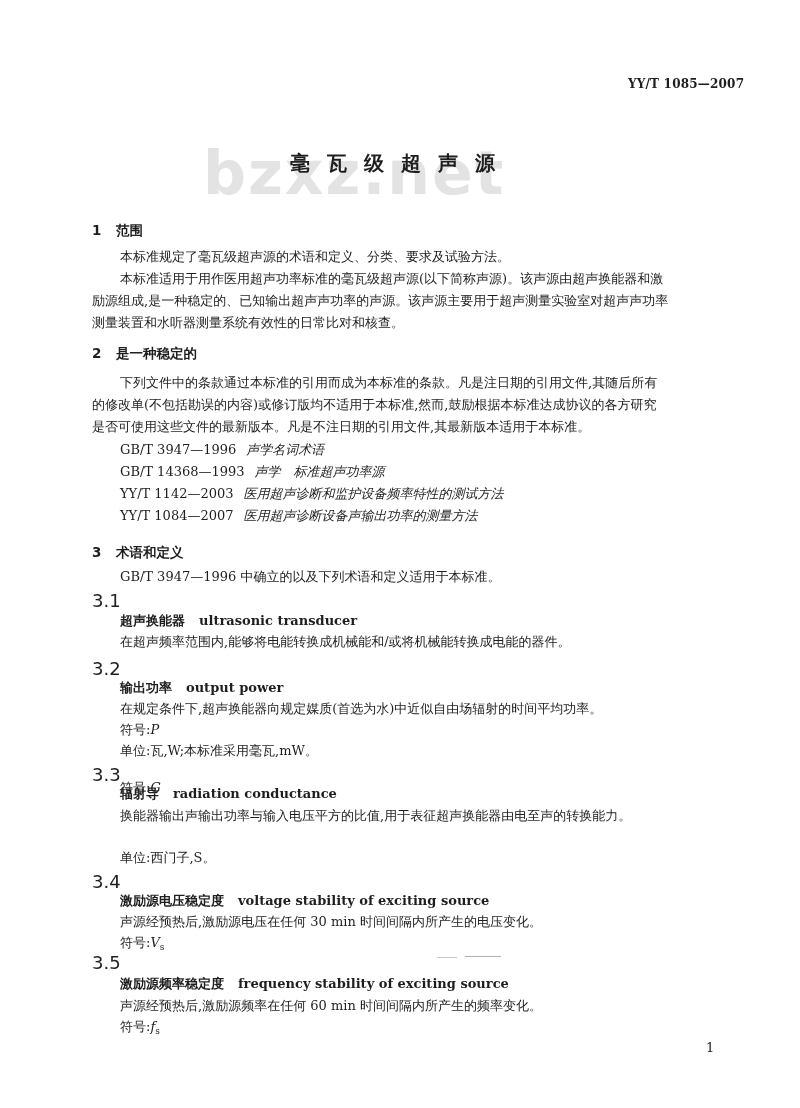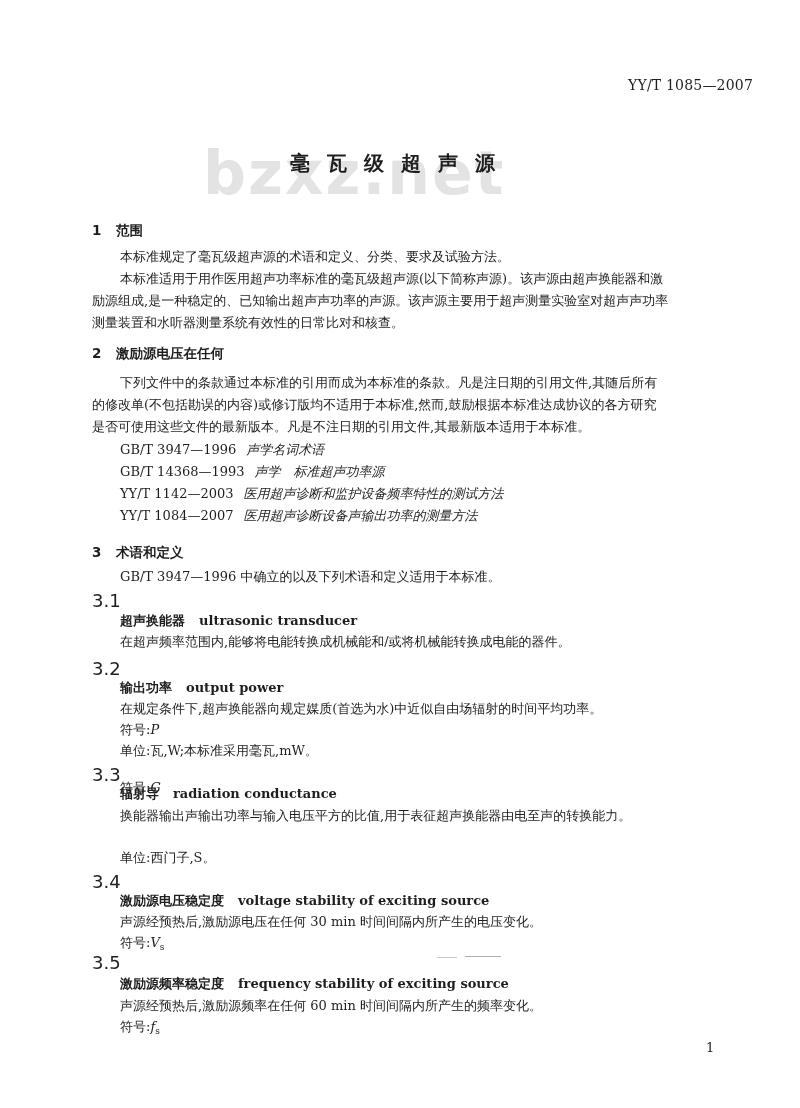--- a/index.html
+++ b/index.html
@@ -2,21 +2,21 @@
 <html><head>
 <meta charset="utf-8">
 <style>
   html, body { margin: 0; padding: 0; }
   body {
     width: 800px; height: 1108px; background: #ffffff; position: relative;
     overflow: hidden; color: #1e1e1e;
     font-family: "DejaVu Serif", "Liberation Serif", serif;
   }
   .abs { position: absolute; white-space: nowrap; }
-  .std-code { left: 628px; top: 77px; font-size: 14px; font-weight: normal; letter-spacing: 0.2px; }
+  .std-code { left: 628px; top: 77px; font-size: 12px; font-weight: bold; letter-spacing: 0.2px; }
   .watermark {
     left: 203px; top: 128px; font-family: "DejaVu Sans", "Liberation Sans", sans-serif;
     font-size: 60px; font-weight: bold; color: #e3e3e3; letter-spacing: 2px; line-height: 90px;
   }
   .title { left: 290px; top: 150px; font-size: 20px; font-weight: bold; letter-spacing: 17px;
     font-family: "DejaVu Sans", "Liberation Sans", sans-serif; }
   .h { font-size: 13.5px; font-weight: bold; font-family: "DejaVu Sans", "Liberation Sans", sans-serif; }
   .h .num { display: inline-block; width: 24px; }
   .p { font-size: 13px; line-height: 20px; }
   .indent { left: 120px; }
@@ -42,21 +42,21 @@
 
 <div class="abs h" style="left:92px; top:222px;">
   <span class="num">1</span><span>范围</span>
 </div>
 <div class="abs p indent" style="top:247px;">本标准规定了毫瓦级超声源的术语和定义、分类、要求及试验方法。</div>
 <div class="abs p indent" style="top:269px;">本标准适用于用作医用超声功率标准的毫瓦级超声源(以下简称声源)。该声源由超声换能器和激</div>
 <div class="abs p body-left" style="top:291px;">励源组成,是一种稳定的、已知输出超声声功率的声源。该声源主要用于超声测量实验室对超声声功率</div>
 <div class="abs p body-left" style="top:313px;">测量装置和水听器测量系统有效性的日常比对和核查。</div>
 
 <div class="abs h" style="left:92px; top:345px;">
-  <span class="num">2</span><span>激励源电压在任何</span>
+  <span class="num">2</span><span>是一种稳定的</span>
 </div>
 <div class="abs p indent" style="top:373px;">下列文件中的条款通过本标准的引用而成为本标准的条款。凡是注日期的引用文件,其随后所有</div>
 <div class="abs p body-left" style="top:395px;">的修改单(不包括勘误的内容)或修订版均不适用于本标准,然而,鼓励根据本标准达成协议的各方研究</div>
 <div class="abs p body-left" style="top:417px;">是否可使用这些文件的最新版本。凡是不注日期的引用文件,其最新版本适用于本标准。</div>
 
 <div class="abs p ref indent" style="top:440px;">
   <span class="code">GB/T 3947—1996</span><span class="name">声学名词术语</span>
 </div>
 <div class="abs p ref indent" style="top:462px;">
   <span class="code">GB/T 14368—1993</span><span class="name">声学　标准超声功率源</span>

